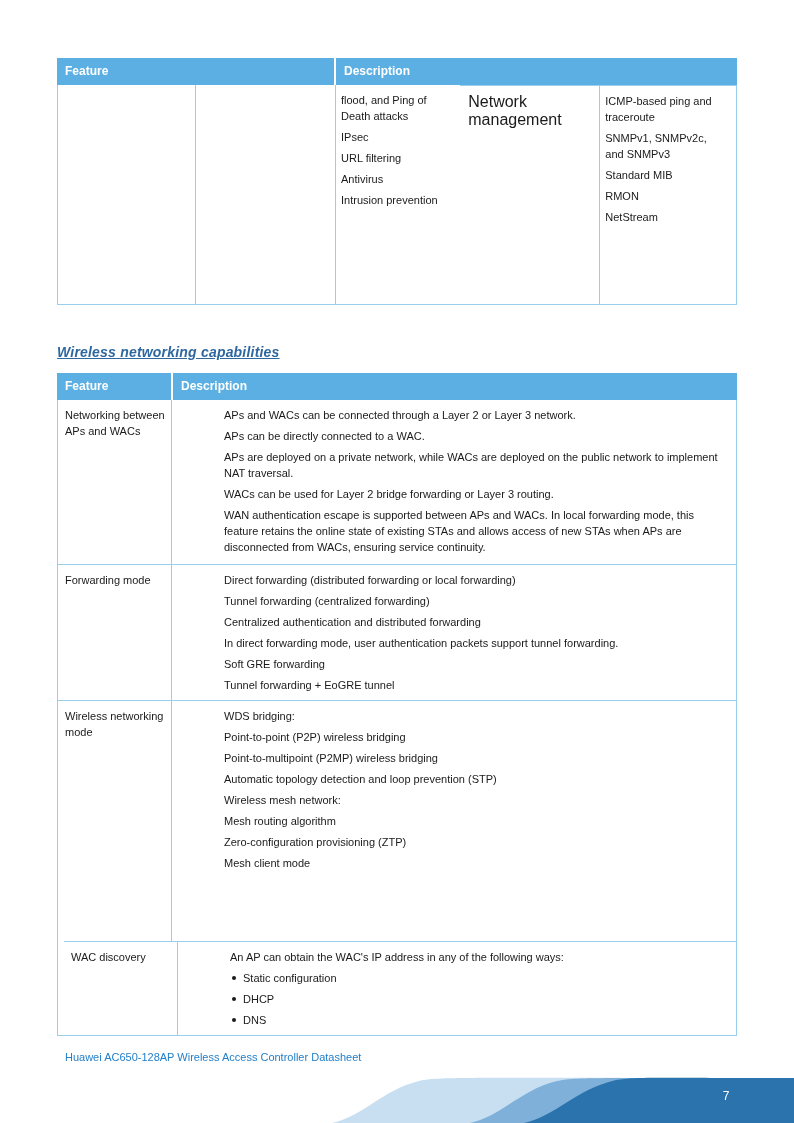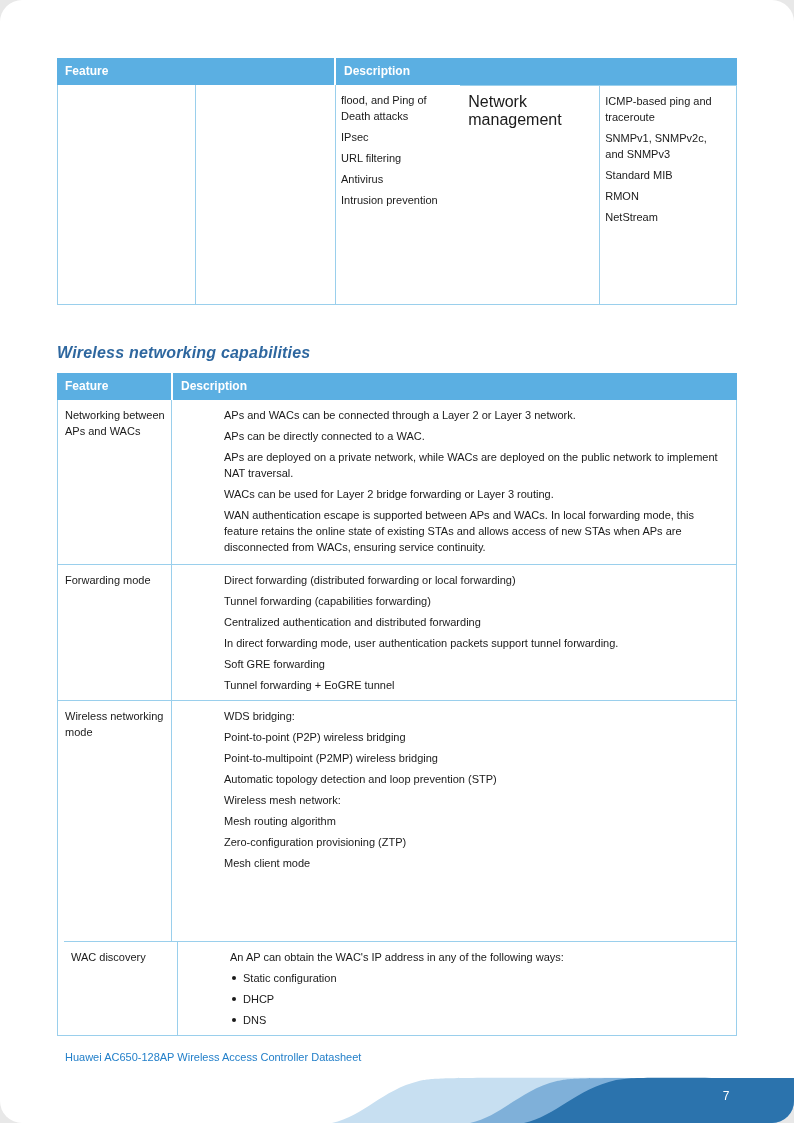--- a/index.html
+++ b/index.html
@@ -4,21 +4,20 @@
 <style>
   html,body{margin:0;padding:0;background:#e8e8e8;}
   .page{
     position:relative;
     width:794px;height:1123px;
     background:#ffffff;
     font-family:"Liberation Sans", sans-serif;
     color:#1a1a1a;
     overflow:hidden;
     margin:0 auto;
-    border-radius:22px;
   }
   
   .dtable{position:absolute;left:57px;width:680px;box-sizing:border-box;}
   .thead{display:flex;background:#5BAFE2;color:#ffffff;font-weight:bold;font-size:12px;}
   .th{box-sizing:border-box;padding:6px 8px;height:27px;line-height:15px;}
   .th-divider{width:2px;background:#ffffff;}
   .tbody{border:1px solid #9ACFEC;border-top:none;box-sizing:border-box;background:#fff;}
   .item{margin:0 0 5px 0;line-height:16px;font-size:11px;}
   .cellpad{box-sizing:border-box;padding:7px 8px 2px 8px;}
   
@@ -30,22 +29,22 @@
   #table1 .t1-row + .t1-row{border-top:1px solid #9ACFEC;}
   #table1 .t1-sub{width:140px;border-right:1px solid #9ACFEC;box-sizing:border-box;}
   #table1 .t1-desc{flex:1;box-sizing:border-box;padding-left:5px;}
   #table1 .row-a{min-height:107px;}
   #table1 .row-b{min-height:113px;}
   #table1 .th-feature{width:277px;}
   #table1 .th-desc{flex:1;}
   
   .section-heading{
     position:absolute;left:57px;top:344px;
-    font-size:16px;font-weight:bold;font-style:italic;
-    color:#2E679F;letter-spacing:.2px;
+    font-size:14px;font-weight:bold;font-style:italic;
+    color:#2E679F;letter-spacing:.2px;text-decoration:underline;
   }
   
   #table2{top:373px;}
   #table2 .th-feature{width:114px;}
   #table2 .th-desc{flex:1;}
   #table2 .t2-row{display:flex;box-sizing:border-box;gap:44px;}
   #table2 .t2-row + .t2-row{border-top:1px solid #9ACFEC;}
   #table2 .t2-feat{width:114px;border-right:1px solid #9ACFEC;box-sizing:border-box;font-size:11px;line-height:16px;padding:7px 6px 2px 7px;}
   #table2 .t2-desc{flex:1;box-sizing:border-box;}
   #table2 .r1{min-height:164px;}
@@ -122,21 +121,21 @@
           <p class="item">APs are deployed on a private network, while WACs are deployed on the public network to implement NAT traversal.</p>
           <p class="item">WACs can be used for Layer 2 bridge forwarding or Layer 3 routing.</p>
           <p class="item">WAN authentication escape is supported between APs and WACs. In local forwarding mode, this feature retains the online state of existing STAs and allows access of new STAs when APs are disconnected from WACs, ensuring service continuity.</p>
         </div>
       </div>
 
       <div class="t2-row r2">
         <div class="t2-feat">Forwarding mode</div>
         <div class="t2-desc cellpad">
           <p class="item">Direct forwarding (distributed forwarding or local forwarding)</p>
-          <p class="item">Tunnel forwarding (capabilities forwarding)</p>
+          <p class="item">Tunnel forwarding (centralized forwarding)</p>
           <p class="item">Centralized authentication and distributed forwarding</p>
           <p class="item">In direct forwarding mode, user authentication packets support tunnel forwarding.</p>
           <p class="item">Soft GRE forwarding</p>
           <p class="item">Tunnel forwarding + EoGRE tunnel</p>
         </div>
       </div>
 
       <div class="t2-row r3">
         <div class="t2-feat">Wireless networking mode</div>
         <div class="t2-desc cellpad">

